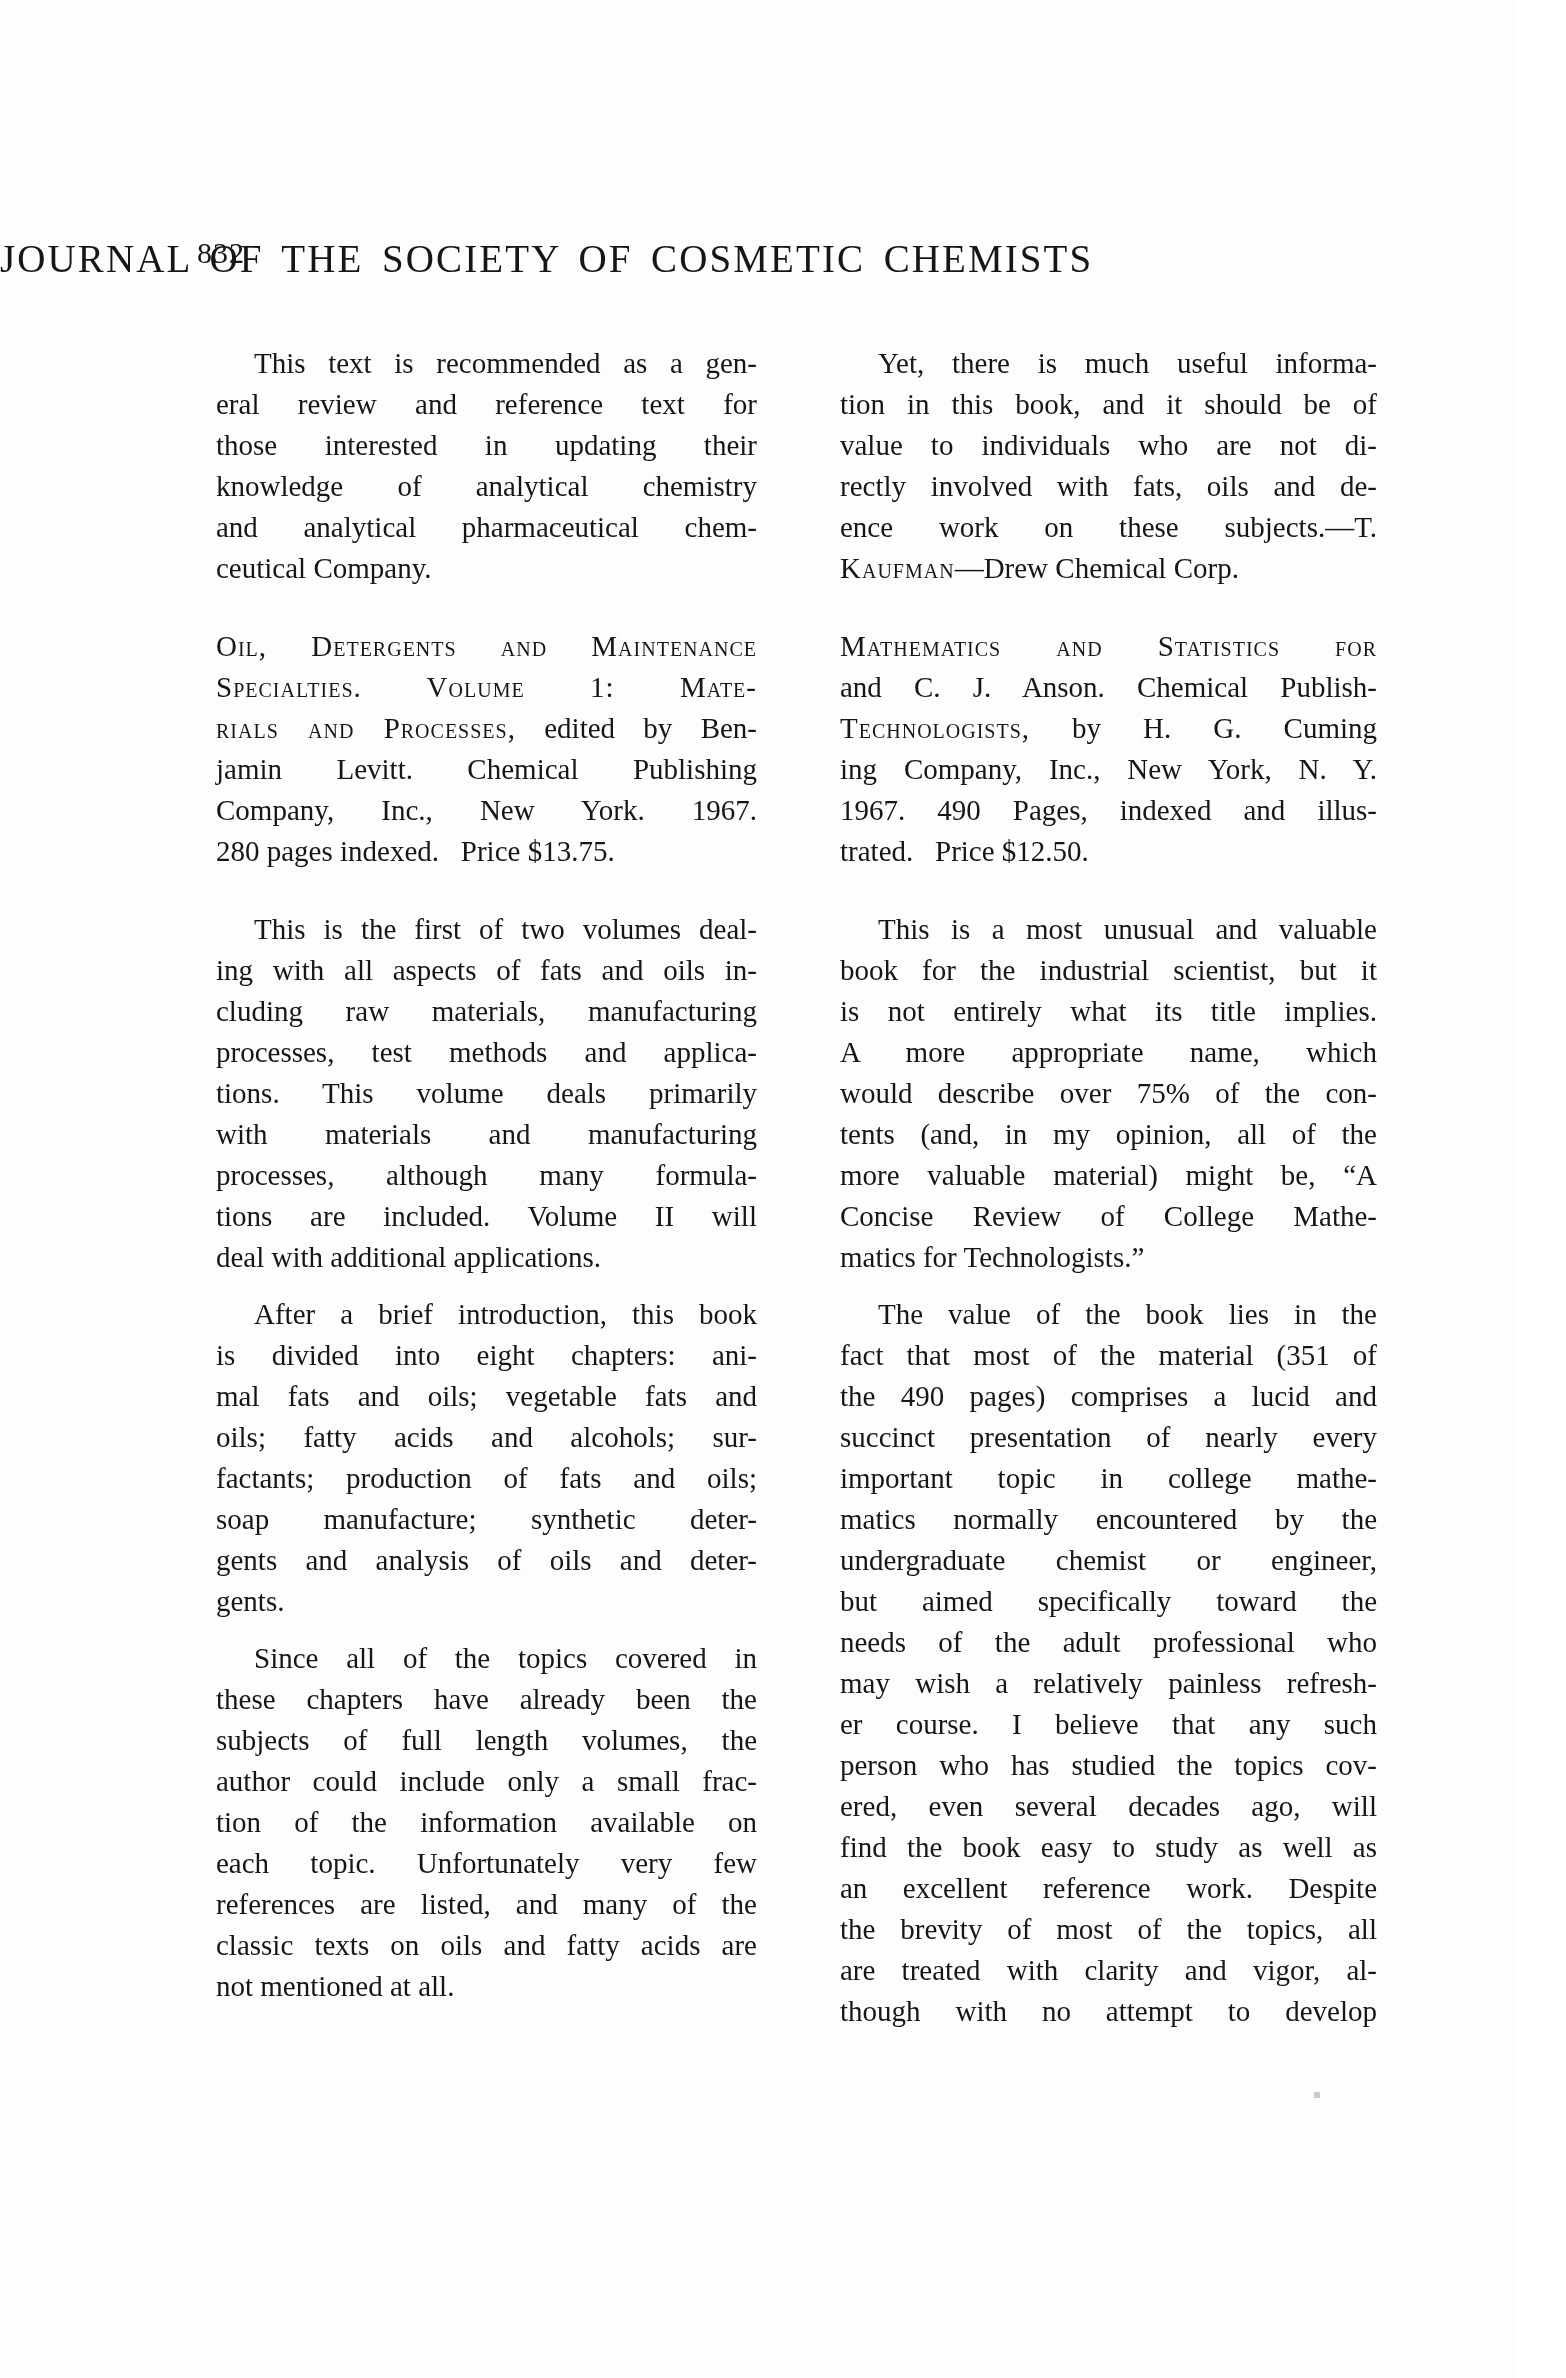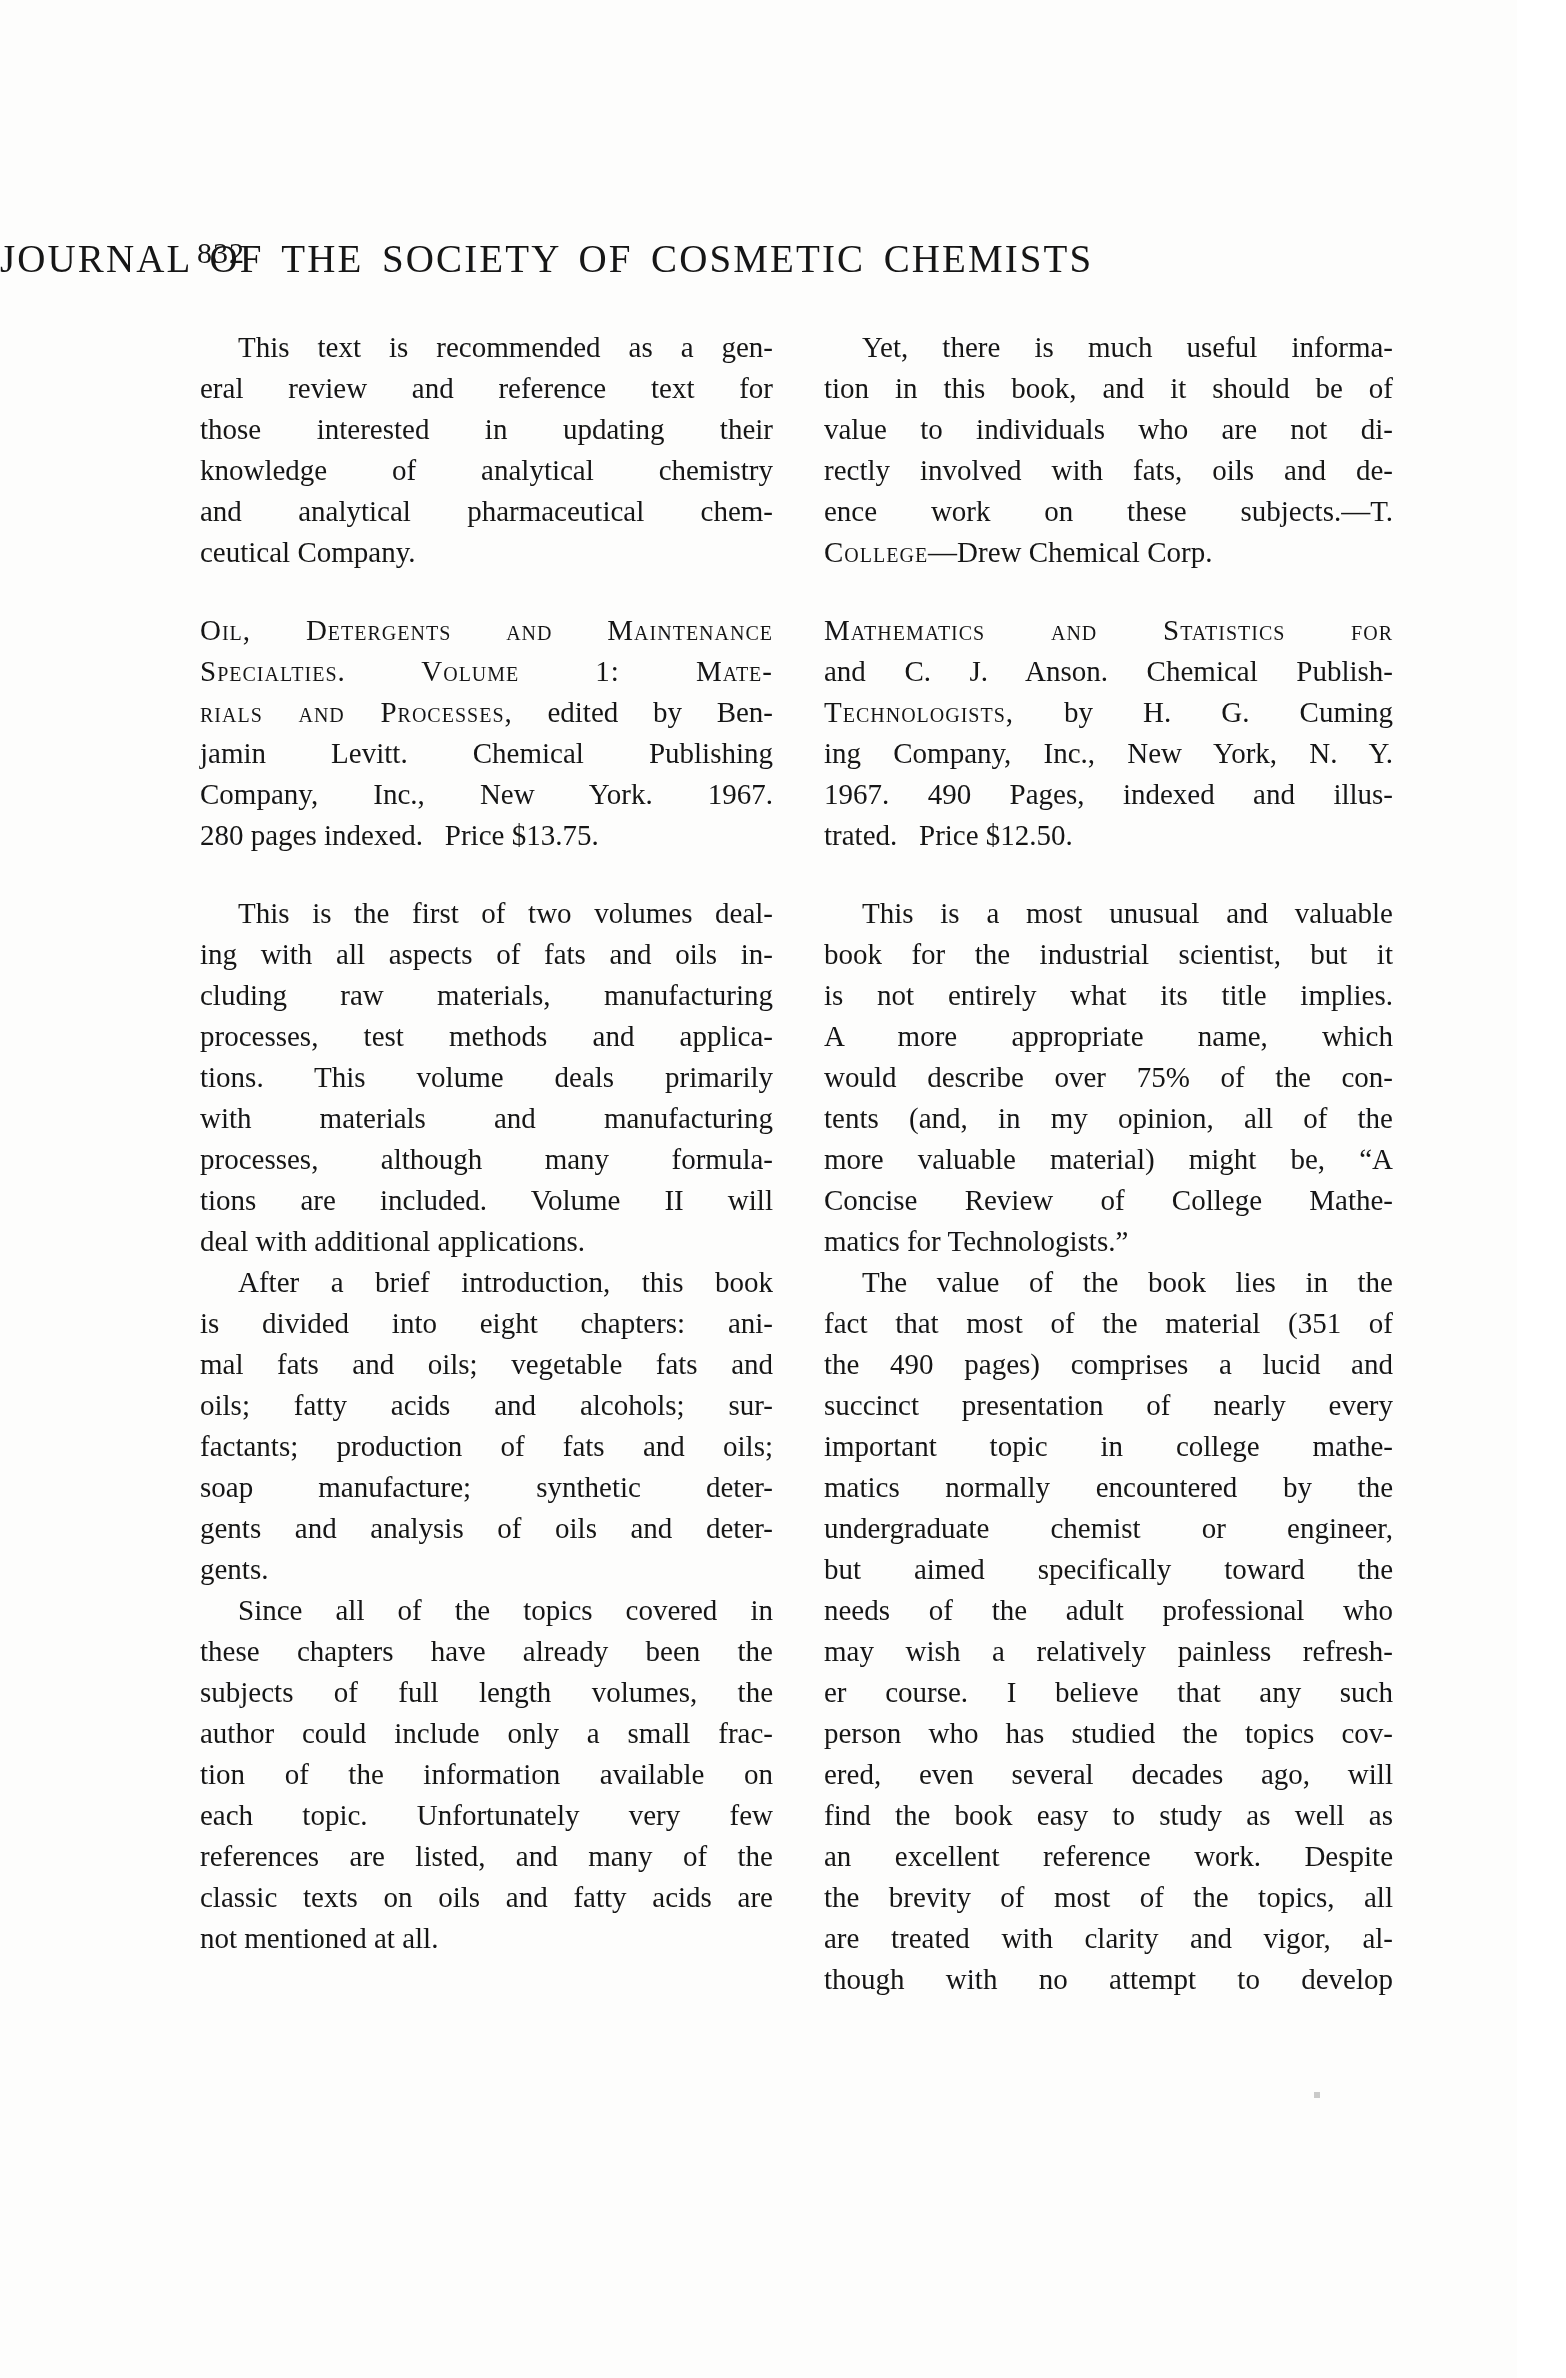--- a/index.html
+++ b/index.html
@@ -31,21 +31,21 @@
     font-size:39px;
     letter-spacing:2.1px;
     word-spacing:6.7px;
   }
   .col{
     position:absolute;
     top:327px;
   }
   .col-left{left:200px;width:573px;}
   .col-right{left:824px;width:569px;}
-  .block{margin:0;}
+  .block{margin:16px;}
   .block.gap{margin-top:37px;}
   .line{
     font-size:29px;
     line-height:41px;
     height:41px;
     white-space:nowrap;
     text-align:justify;
     text-align-last:justify;
   }
   .line.align-left{
@@ -120,21 +120,21 @@
         <div class="line align-left"><span>not mentioned at all.</span></div>
       </div>
     </div>
   <div class="col col-right" id="col-right">
       <div class="block">
         <div class="line indent"><span>Yet, there is much useful informa-</span></div>
         <div class="line"><span>tion in this book, and it should be of</span></div>
         <div class="line"><span>value to individuals who are not di-</span></div>
         <div class="line"><span>rectly involved with fats, oils and de-</span></div>
         <div class="line"><span>ence work on these subjects.—T.</span></div>
-        <div class="line align-left"><span class="sc">College</span><span>—Drew Chemical Corp.</span></div>
+        <div class="line align-left"><span class="sc">Kaufman</span><span>—Drew Chemical Corp.</span></div>
       </div>
       <div class="block gap">
         <div class="line"><span class="sc">Mathematics and Statistics for</span></div>
         <div class="line"><span>and C. J. Anson.  Chemical Publish-</span></div>
         <div class="line"><span class="sc">Technologists,</span><span> by H. G. Cuming</span></div>
         <div class="line"><span>ing Company, Inc., New York, N. Y.</span></div>
         <div class="line"><span>1967.  490 Pages, indexed and illus-</span></div>
         <div class="line align-left"><span>trated.  Price $12.50.</span></div>
       </div>
       <div class="block gap">

